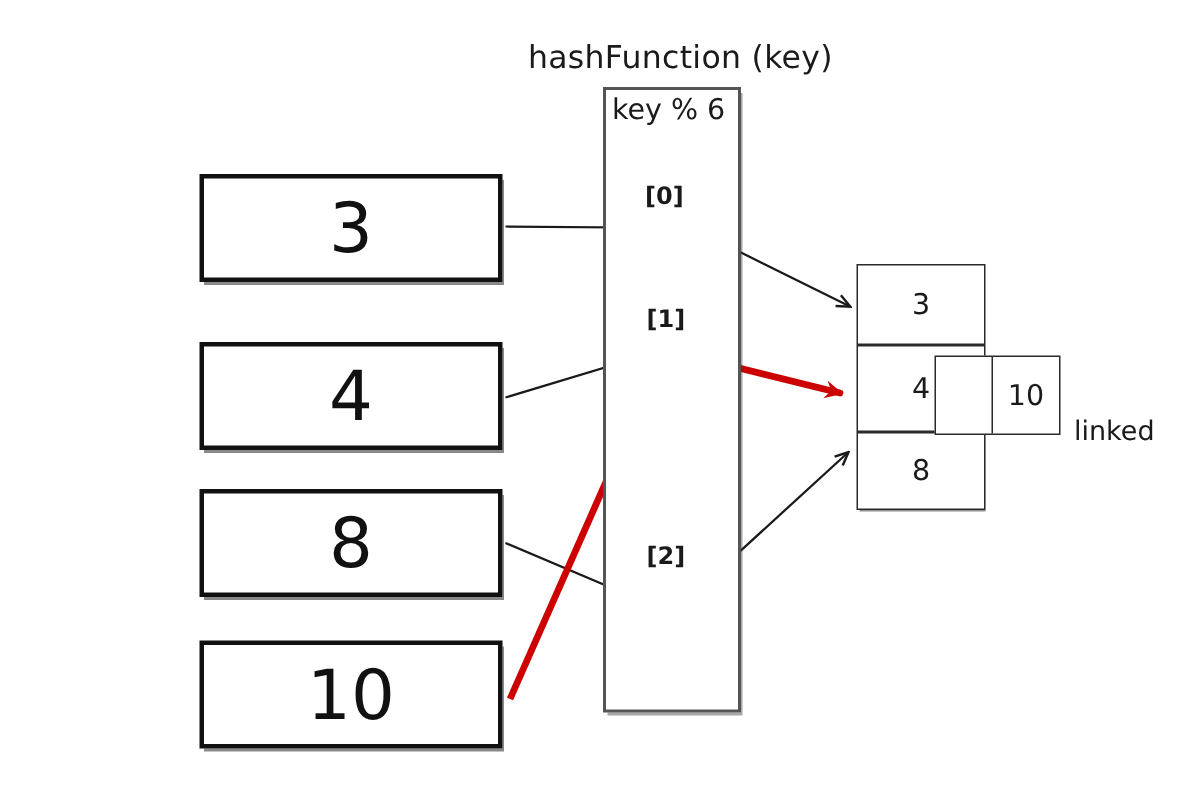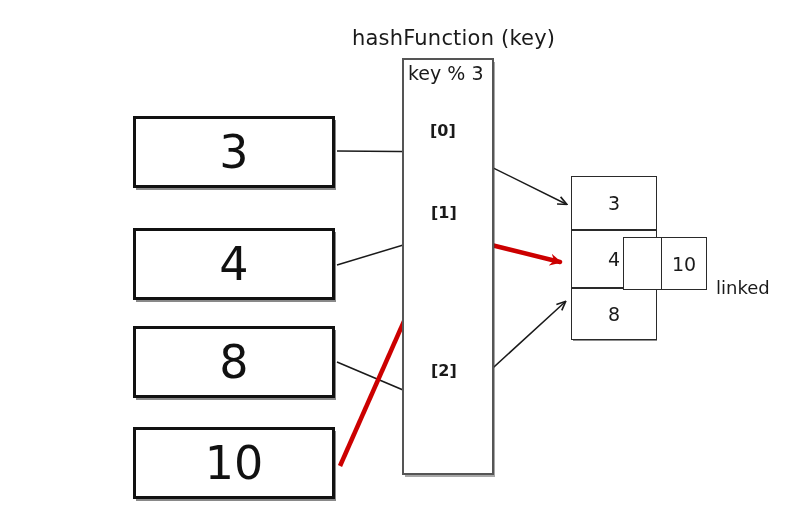--- a/index.html
+++ b/index.html
@@ -183,21 +183,21 @@
     <span class="val">4</span>
   </div>
   <div class="key-box" id="key-box-2">
     <span class="val">8</span>
   </div>
   <div class="key-box" id="key-box-3">
     <span class="val">10</span>
   </div>
 
   <div class="hash-column"></div>
-  <div class="hash-expr">key % 3</div>
+  <div class="hash-expr">key % 6</div>
   <div class="slot-label" id="slot-label-0">[0]</div>
   <div class="slot-label" id="slot-label-1">[1]</div>
   <div class="slot-label" id="slot-label-2">[2]</div>
 
   <div class="bucket-cell" id="bucket-cell-0">
     <span>3</span>
   </div>
   <div class="bucket-cell" id="bucket-cell-1">
     <span>4</span>
   </div>

